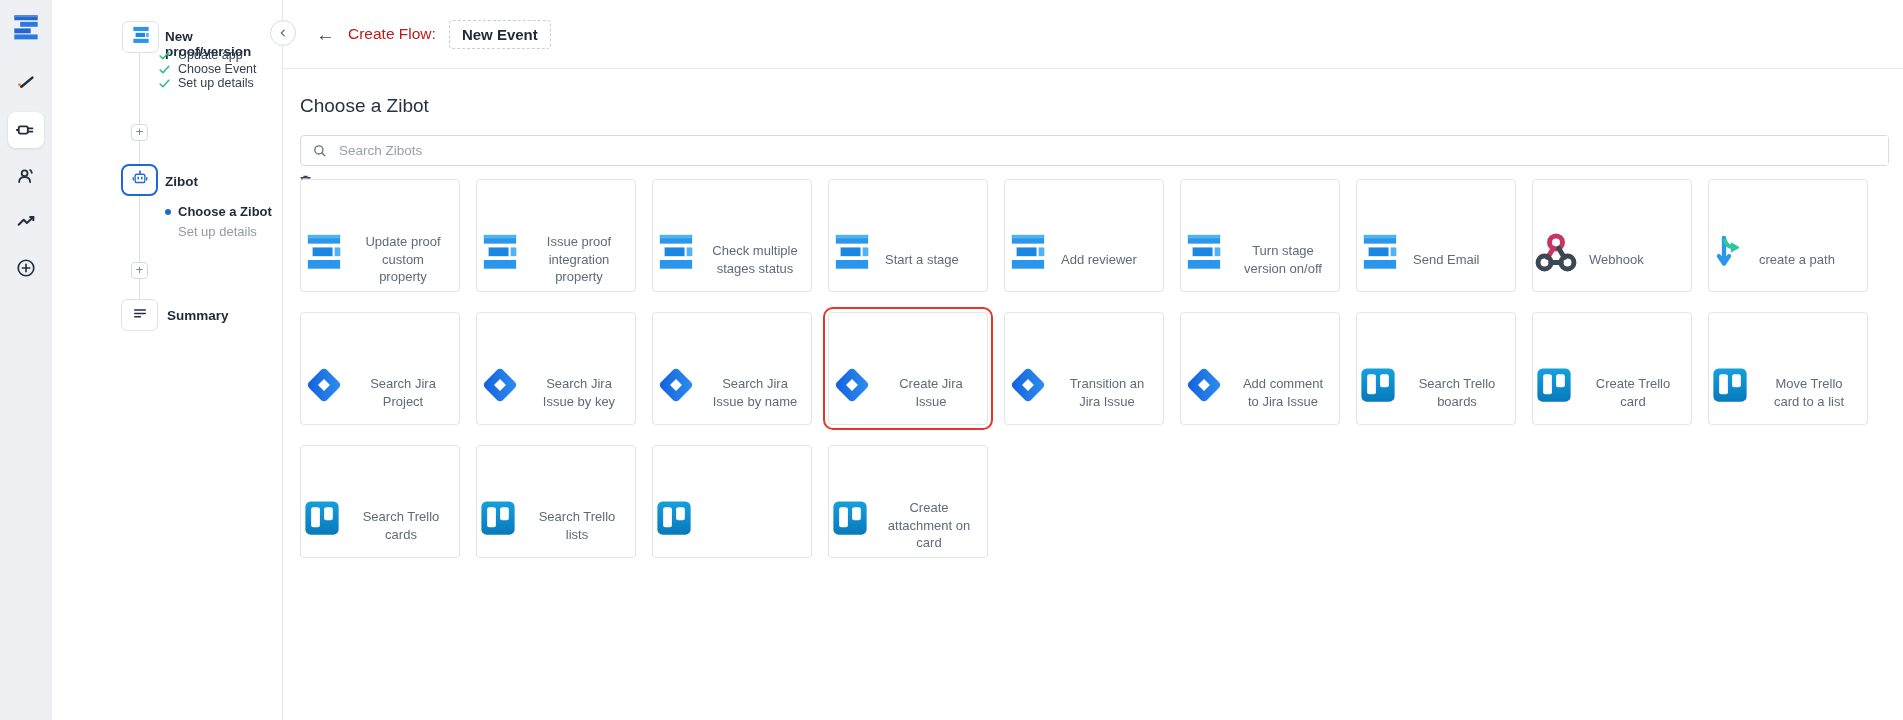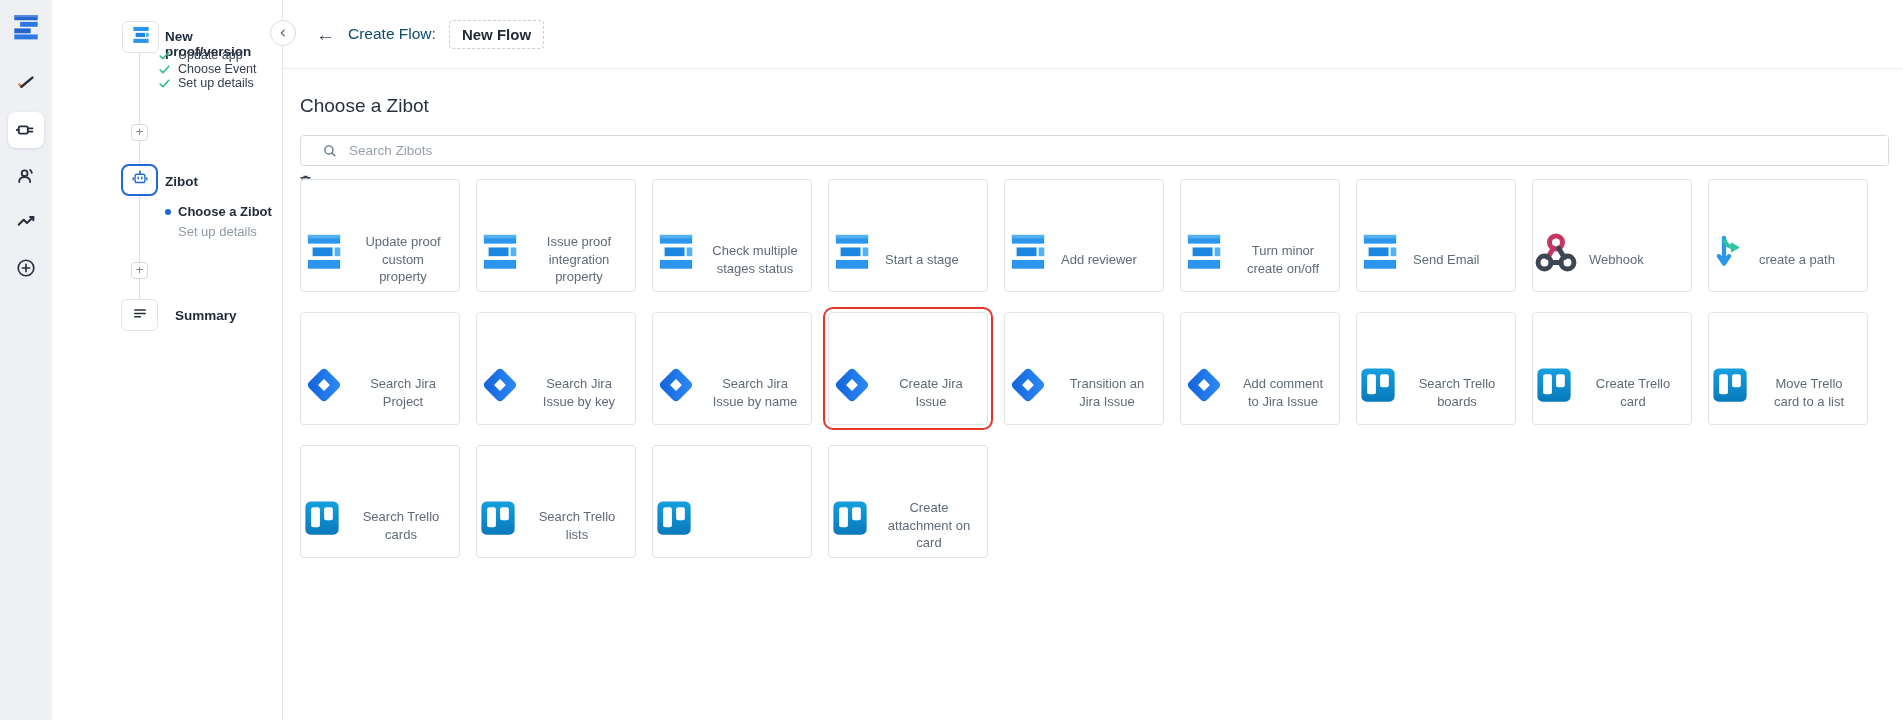--- a/index.html
+++ b/index.html
@@ -53,32 +53,32 @@
   .main-header {
     position:relative; height:69px; border-bottom:1px solid #e7eaee;
     display:flex; align-items:center; padding-left:33px; gap:13px;
   }
   .collapse-btn {
     position:absolute; left:-13px; top:20px; width:26px; height:26px;
     background:#fff; border:1px solid #d8dce1; border-radius:50%;
     display:flex; align-items:center; justify-content:center; cursor:pointer; z-index:3;
   }
   .back-arrow { font-size:19px; color:#3a4553; cursor:pointer; line-height:1; }
-  .flow-title { font-size:15.5px; color:#0c4a6e; }
+  .flow-title { font-size:15.5px; color:#b91c1c; }
   .flow-name {
     border:1px dashed #c9ced6; border-radius:4px; padding:5px 12px;
     font-size:15px; font-weight:700; color:#1f2a3a; cursor:text;
   }
 
   .content { padding:26px 0 0 17px; }
   .content h2 { margin:0; font-size:19px; font-weight:500; color:#27313f; }
   .search-wrap {
     margin-top:18px; width:1589px; height:31px;
     border:1px solid #d6dade; border-radius:4px; background:#fff;
-    display:flex; align-items:center; padding-left:21px; gap:10px;
+    display:flex; align-items:center; padding-left:11px; gap:10px;
   }
   .search-wrap input {
     border:none; outline:none; flex:1; height:100%;
     font-family:"Liberation Sans", sans-serif; font-size:13.5px; color:#333;
   }
   .search-wrap input::placeholder { color:#98a1ad; }
 
   .grid {
     margin-top:13px;
     display:grid; grid-template-columns:repeat(9,160px); gap:20px 16px; width:1568px;
@@ -215,33 +215,33 @@
 
   <div class="node-box" style="left:69px; top:299px;">
     <span>
       <svg width="18" height="18" viewBox="0 0 24 24" fill="none" stroke="#242e3c" stroke-width="2" stroke-linecap="round">
         <path d="M5 8 H19"></path>
           <path d="M5 12.5 H19"></path>
           <path d="M5 17 H12.5"></path>
       </svg>
     </span>
   </div>
-  <div class="node-label" style="left:123px; top:308px;">Summary</div>
+  <div class="node-label" style="left:115px; top:308px;">Summary</div>
 </div>
 
 <div class="main">
   <div class="main-header">
     <span class="collapse-btn">
       <svg width="10" height="10" viewBox="0 0 24 24" fill="none" stroke="#5f6b7a" stroke-width="3" stroke-linecap="round" stroke-linejoin="round">
           <path d="M15 5 L8 12 L15 19"></path>
         </svg>
     </span>
     <span class="back-arrow">←</span>
     <span class="flow-title">Create Flow:</span>
-    <span class="flow-name">New Flow</span>
+    <span class="flow-name">New Event</span>
   </div>
 
   <div class="content">
     <h2>Choose a Zibot</h2>
 
     <div class="search-wrap">
       <svg width="15" height="15" viewBox="0 0 24 24" fill="none" stroke="#667383" stroke-width="2.2" stroke-linecap="round">
         <circle cx="11" cy="11" r="6.5"></circle>
           <path d="M16 16 L20.5 20.5"></path>
       </svg>
@@ -312,21 +312,21 @@
         <div class="card">
     <span class="card-icon">
   <svg width="46" height="38" viewBox="0 0 24 20">
     <rect x="3.5" y="1" width="17" height="4.6" fill="#2b96ec"></rect>
     <rect x="3.5" y="1" width="17" height="1.8" fill="#55b2f0"></rect>
     <rect x="6" y="7.6" width="10.5" height="4.6" fill="#1c87e0"></rect>
     <rect x="17.6" y="7.6" width="3" height="4.6" fill="#55b2f0"></rect>
     <rect x="3.5" y="14.2" width="17" height="4.6" fill="#2b96ec"></rect>
   </svg>
 </span>
-    <span class="card-label">Turn minor create on/off</span>
+    <span class="card-label">Turn stage version on/off</span>
   </div>
         <div class="card">
     <span class="card-icon">
   <svg width="46" height="38" viewBox="0 0 24 20">
     <rect x="3.5" y="1" width="17" height="4.6" fill="#2b96ec"></rect>
     <rect x="3.5" y="1" width="17" height="1.8" fill="#55b2f0"></rect>
     <rect x="6" y="7.6" width="10.5" height="4.6" fill="#1c87e0"></rect>
     <rect x="17.6" y="7.6" width="3" height="4.6" fill="#55b2f0"></rect>
     <rect x="3.5" y="14.2" width="17" height="4.6" fill="#2b96ec"></rect>
   </svg>

